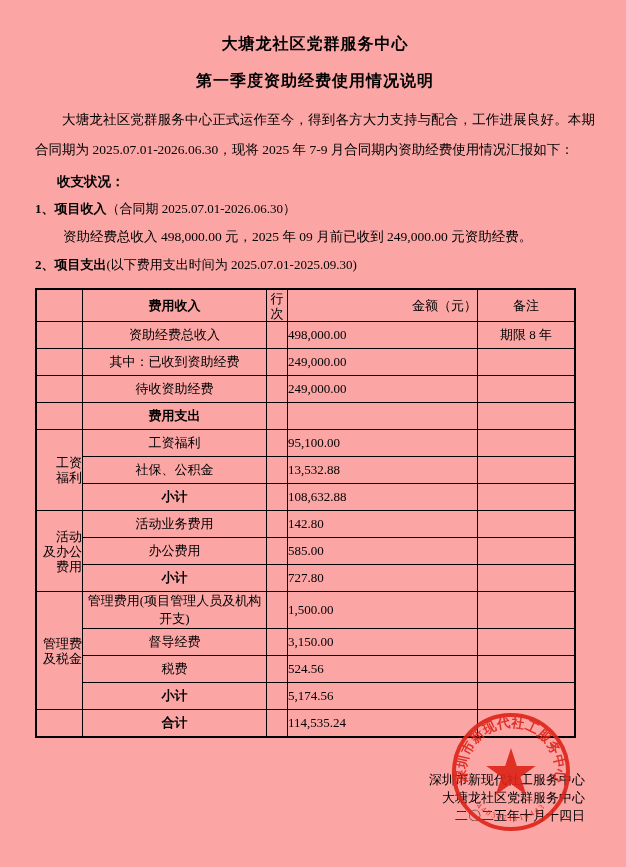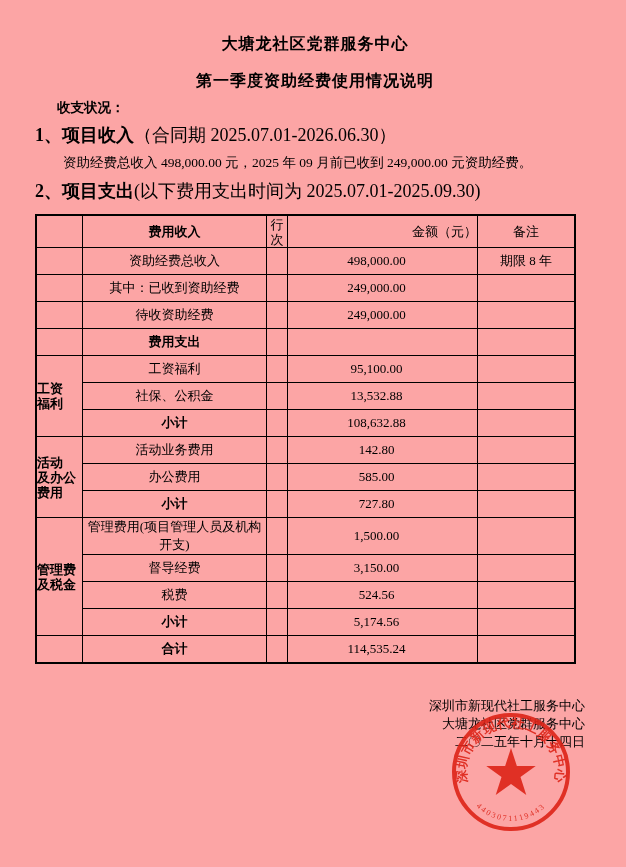--- a/index.html
+++ b/index.html
@@ -17,56 +17,57 @@
     text-align:center;font-size:16px;font-weight:bold;margin:17px 0 0 0;
     letter-spacing:1px;line-height:20px;
   }
   .intro{
     margin:14px 0 0 0;font-size:13.5px;line-height:30px;
     text-indent:2em;text-align:justify;
   }
   .status-heading{
     margin:4px 0 0 22px;font-size:13.5px;font-weight:bold;line-height:26px;
   }
-  .item-heading{margin:0;font-size:18px;line-height:28px;}
+  .item-heading{margin:0;font-size:13px;line-height:28px;}
   .item-heading .b{font-weight:bold;}
   .income-detail{margin:0 0 0 28px;font-size:13.5px;line-height:28px;}
   table.fin{
     border-collapse:collapse;margin-top:9px;width:533px;
     border:2px solid #000;table-layout:fixed;
   }
   table.fin td{
     border:1px solid #000;font-size:13px;padding:0;height:26px;
     overflow:hidden;
   }
   table.fin tr.hdr td{height:31px;}
-  .c-group{width:45px;text-align:left;font-weight:bold;white-space:pre-line;line-height:15px;}
+  .c-group{width:45px;text-align:right;font-weight:normal;white-space:pre-line;line-height:15px;}
   .c-item{width:183px;text-align:center;}
   .c-line{width:20px;text-align:center;white-space:pre-line;line-height:15px;}
-  .c-amount{width:189px;text-align:center;padding-right:12px !important;}
+  .c-amount{width:189px;text-align:left;padding-right:12px !important;}
   .c-remark{width:96px;text-align:center;}
   .bold{font-weight:bold;}
   .footer{
     margin-top:33px;text-align:right;padding-right:10px;
     font-size:13px;line-height:18px;
   }
   .stamp{
     position:absolute;left:449px;top:710px;width:124px;height:124px;
     opacity:0.9;pointer-events:none;
   }
 </style>
 </head>
 <body>
 
 <div class="page">
   <div class="content">
 
     <h1 class="doc-title">大塘龙社区党群服务中心</h1>
     <h2 class="doc-subtitle">第一季度资助经费使用情况说明</h2>
 
+    <p class="intro">大塘龙社区党群服务中心正式运作至今，得到各方大力支持与配合，工作进展良好。本期合同期为 2025.07.01-2026.06.30，现将 2025 年 7-9 月合同期内资助经费使用情况汇报如下：</p>
 
     <p class="status-heading">收支状况：</p>
 
     <p class="item-heading"><span class="b">1、项目收入</span><span>（合同期 2025.07.01-2026.06.30）</span></p>
 
     <p class="income-detail">资助经费总收入 498,000.00 元，2025 年 09 月前已收到 249,000.00 元资助经费。</p>
 
     <p class="item-heading"><span class="b">2、项目支出</span><span>(以下费用支出时间为 2025.07.01-2025.09.30)</span></p>
 
     <table class="fin">

